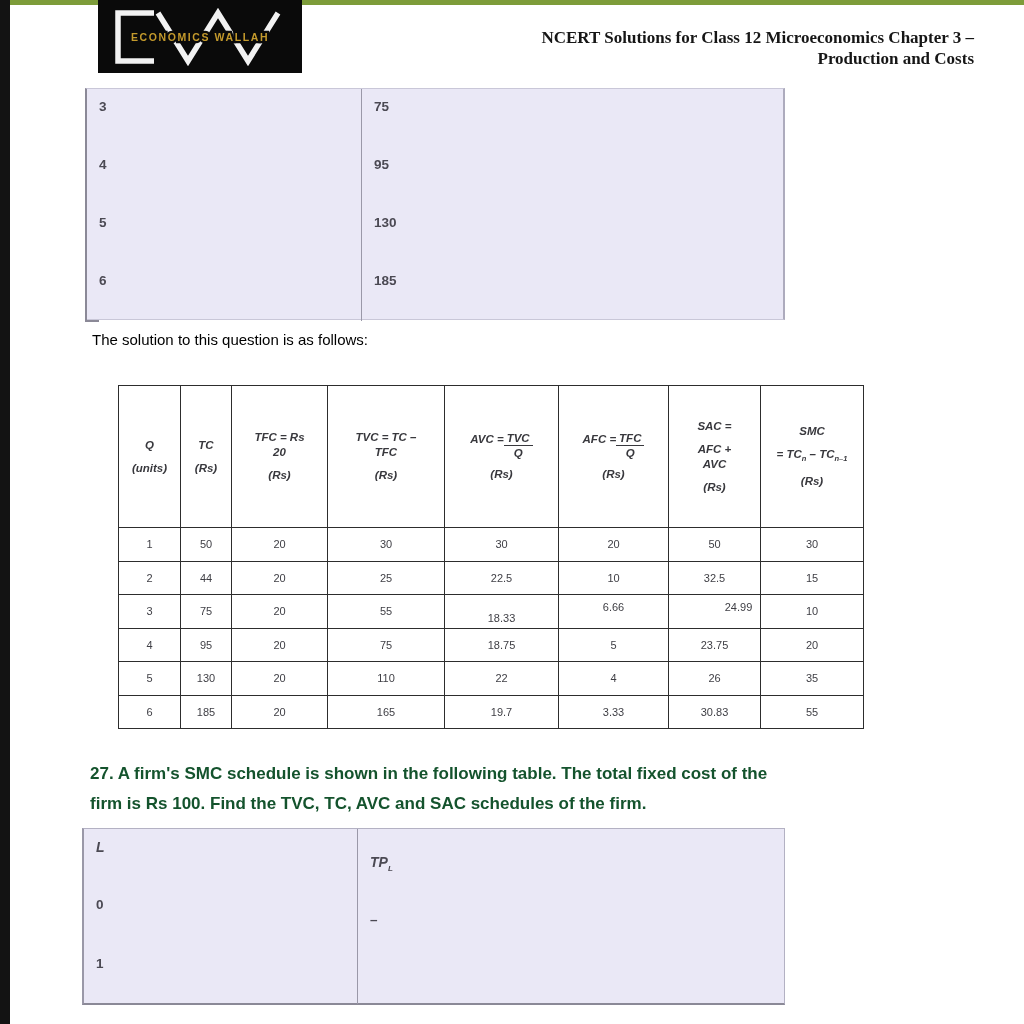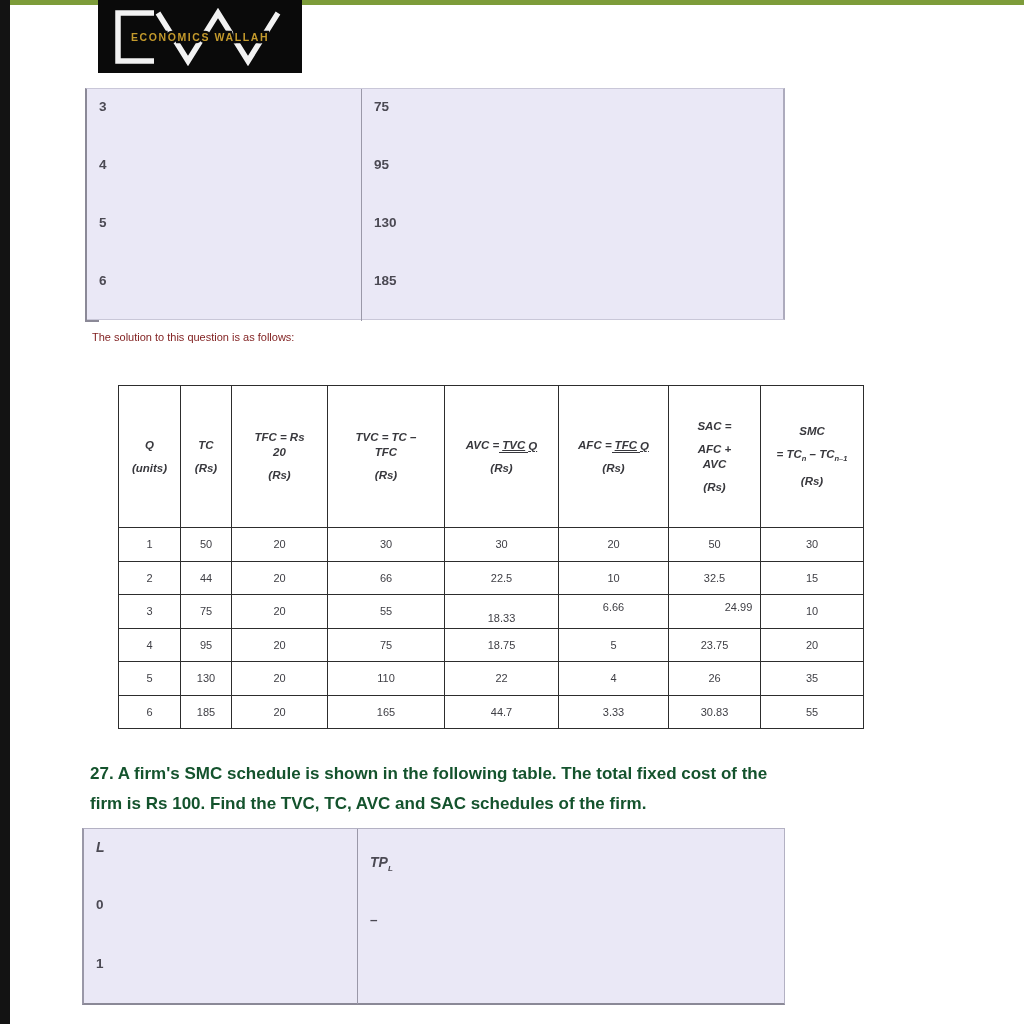--- a/index.html
+++ b/index.html
@@ -29,37 +29,37 @@
   .bottom-table .trow { height:58.3px; }
   .lav-table .tcell { padding:10px 0 0 12px; font-weight:bold; font-size:13.5px; color:#4b4953; }
   .top-table .c0 { width:275px; border-right:1px solid #9a98a8; }
   .top-table .c1 { flex:1; }
   .bottom-table .c0 { width:274px; border-right:1px solid #9a98a8; }
   .bottom-table .c1 { flex:1;margin-top:15px; }
   .bottom-table .hdr .tcell { font-style:italic; font-size:14px; }
   .lav-table sub { font-size:8px; font-weight:bold; }
 
   
-  .solution-text { position:absolute; left:82px; top:331px; font-size:11px; color:#7f1d1d; }
+  .solution-text { position:absolute; left:82px; top:331px; font-size:15px; color:#000000; }
 
   
   .main-table-wrap { position:absolute; left:108px; top:385px; }
   table.main-table { border-collapse:collapse; table-layout:fixed; }
   .main-table th, .main-table td { border:1.6px solid #2d2d2d; text-align:center; vertical-align:middle; }
   .main-table col.c0{width:62px} .main-table col.c1{width:51px} .main-table col.c2{width:96px}
   .main-table col.c3{width:117px} .main-table col.c4{width:114px} .main-table col.c5{width:110px}
   .main-table col.c6{width:92px} .main-table col.c7{width:103px}
   .main-table thead tr { height:142px; }
   .main-table tbody tr { height:33.5px; }
   .main-table th { font-size:11.5px; font-weight:bold; font-style:italic; color:#38383d; padding:4px 2px; }
   .hblock { margin:8px 0; }
   .hline { line-height:15px; }
   .main-table sub { font-size:7.5px; }
-  .frac { display:flex; align-items:flex-end; justify-content:center; }
-  .fstack { display:inline-flex; flex-direction:row; align-items:center; line-height:12px;text-decoration:underline; }
+  .frac { display:flex; align-items:flex-start; justify-content:center; }
+  .fstack { display:inline-flex; flex-direction:column; align-items:center; line-height:12px; }
   .fnum { border-bottom:1.4px solid #38383d; padding:0 3px 1px; }
   .fden { padding-top:1px; }
   .main-table td { font-size:11px; color:#3e3e44; font-weight:normal; }
   .main-table tbody tr:nth-child(3) td:nth-child(5) .cv { position:relative; top:7px;margin-top:16px; }
   .main-table tbody tr:nth-child(3) td:nth-child(6) .cv { position:relative; top:-4px; }
   .main-table tbody tr:nth-child(3) td:nth-child(7) .cv { position:relative; top:-4px;margin-left:48px; }
 
   
   .question-text { position:absolute; left:80px; top:759px; width:830px;
     font-weight:bold; font-size:17px; line-height:29.5px; color:#14532d; }
@@ -72,20 +72,24 @@
 
   <div class="logo">
     <svg viewBox="0 0 204 73">
       <rect x="0" y="0" width="204" height="73" fill="#0a0a0a"></rect>
       <path d="M56 13 H20 V61 H56" fill="none" stroke="#f2f2f2" stroke-width="5.5"></path>
       <path d="M60 13 L90 61 L120 13 L150 61 L180 13" fill="none" stroke="#f2f2f2" stroke-width="5.5"></path>
       <text x="102" y="41" text-anchor="middle" font-family="Liberation Sans, sans-serif" font-size="10.5" font-weight="bold" letter-spacing="1.6" fill="#c49a2c" stroke="#0a0a0a" stroke-width="4.5" paint-order="stroke">ECONOMICS WALLAH</text>
     </svg>
   </div>
 
+  <div class="doc-title">
+    <div>NCERT Solutions for Class 12 Microeconomics Chapter 3 –</div>
+    <div>Production and Costs</div>
+  </div>
 
   <div class="lav-table top-table" style="background: rgb(234, 232, 246);">
       <div class="trow">
         <div class="tcell c0">3</div>
         <div class="tcell c1">75</div>
       </div>
       <div class="trow">
         <div class="tcell c0">4</div>
         <div class="tcell c1">95</div>
       </div>
@@ -210,21 +214,21 @@
             <td><span class="cv">30</span></td>
             <td><span class="cv">30</span></td>
             <td><span class="cv">20</span></td>
             <td><span class="cv">50</span></td>
             <td><span class="cv">30</span></td>
           </tr>
           <tr>
             <td><span class="cv">2</span></td>
             <td><span class="cv">44</span></td>
             <td><span class="cv">20</span></td>
-            <td><span class="cv">66</span></td>
+            <td><span class="cv">25</span></td>
             <td><span class="cv">22.5</span></td>
             <td><span class="cv">10</span></td>
             <td><span class="cv">32.5</span></td>
             <td><span class="cv">15</span></td>
           </tr>
           <tr>
             <td><span class="cv">3</span></td>
             <td><span class="cv">75</span></td>
             <td><span class="cv">20</span></td>
             <td><span class="cv">55</span></td>
@@ -251,21 +255,21 @@
             <td><span class="cv">22</span></td>
             <td><span class="cv">4</span></td>
             <td><span class="cv">26</span></td>
             <td><span class="cv">35</span></td>
           </tr>
           <tr>
             <td><span class="cv">6</span></td>
             <td><span class="cv">185</span></td>
             <td><span class="cv">20</span></td>
             <td><span class="cv">165</span></td>
-            <td><span class="cv">44.7</span></td>
+            <td><span class="cv">19.7</span></td>
             <td><span class="cv">3.33</span></td>
             <td><span class="cv">30.83</span></td>
             <td><span class="cv">55</span></td>
           </tr>
         </tbody>
     </table>
   </div>
 
   <div class="question-text">
     <div>27. A firm's SMC schedule is shown in the following table. The total fixed cost of the</div>

